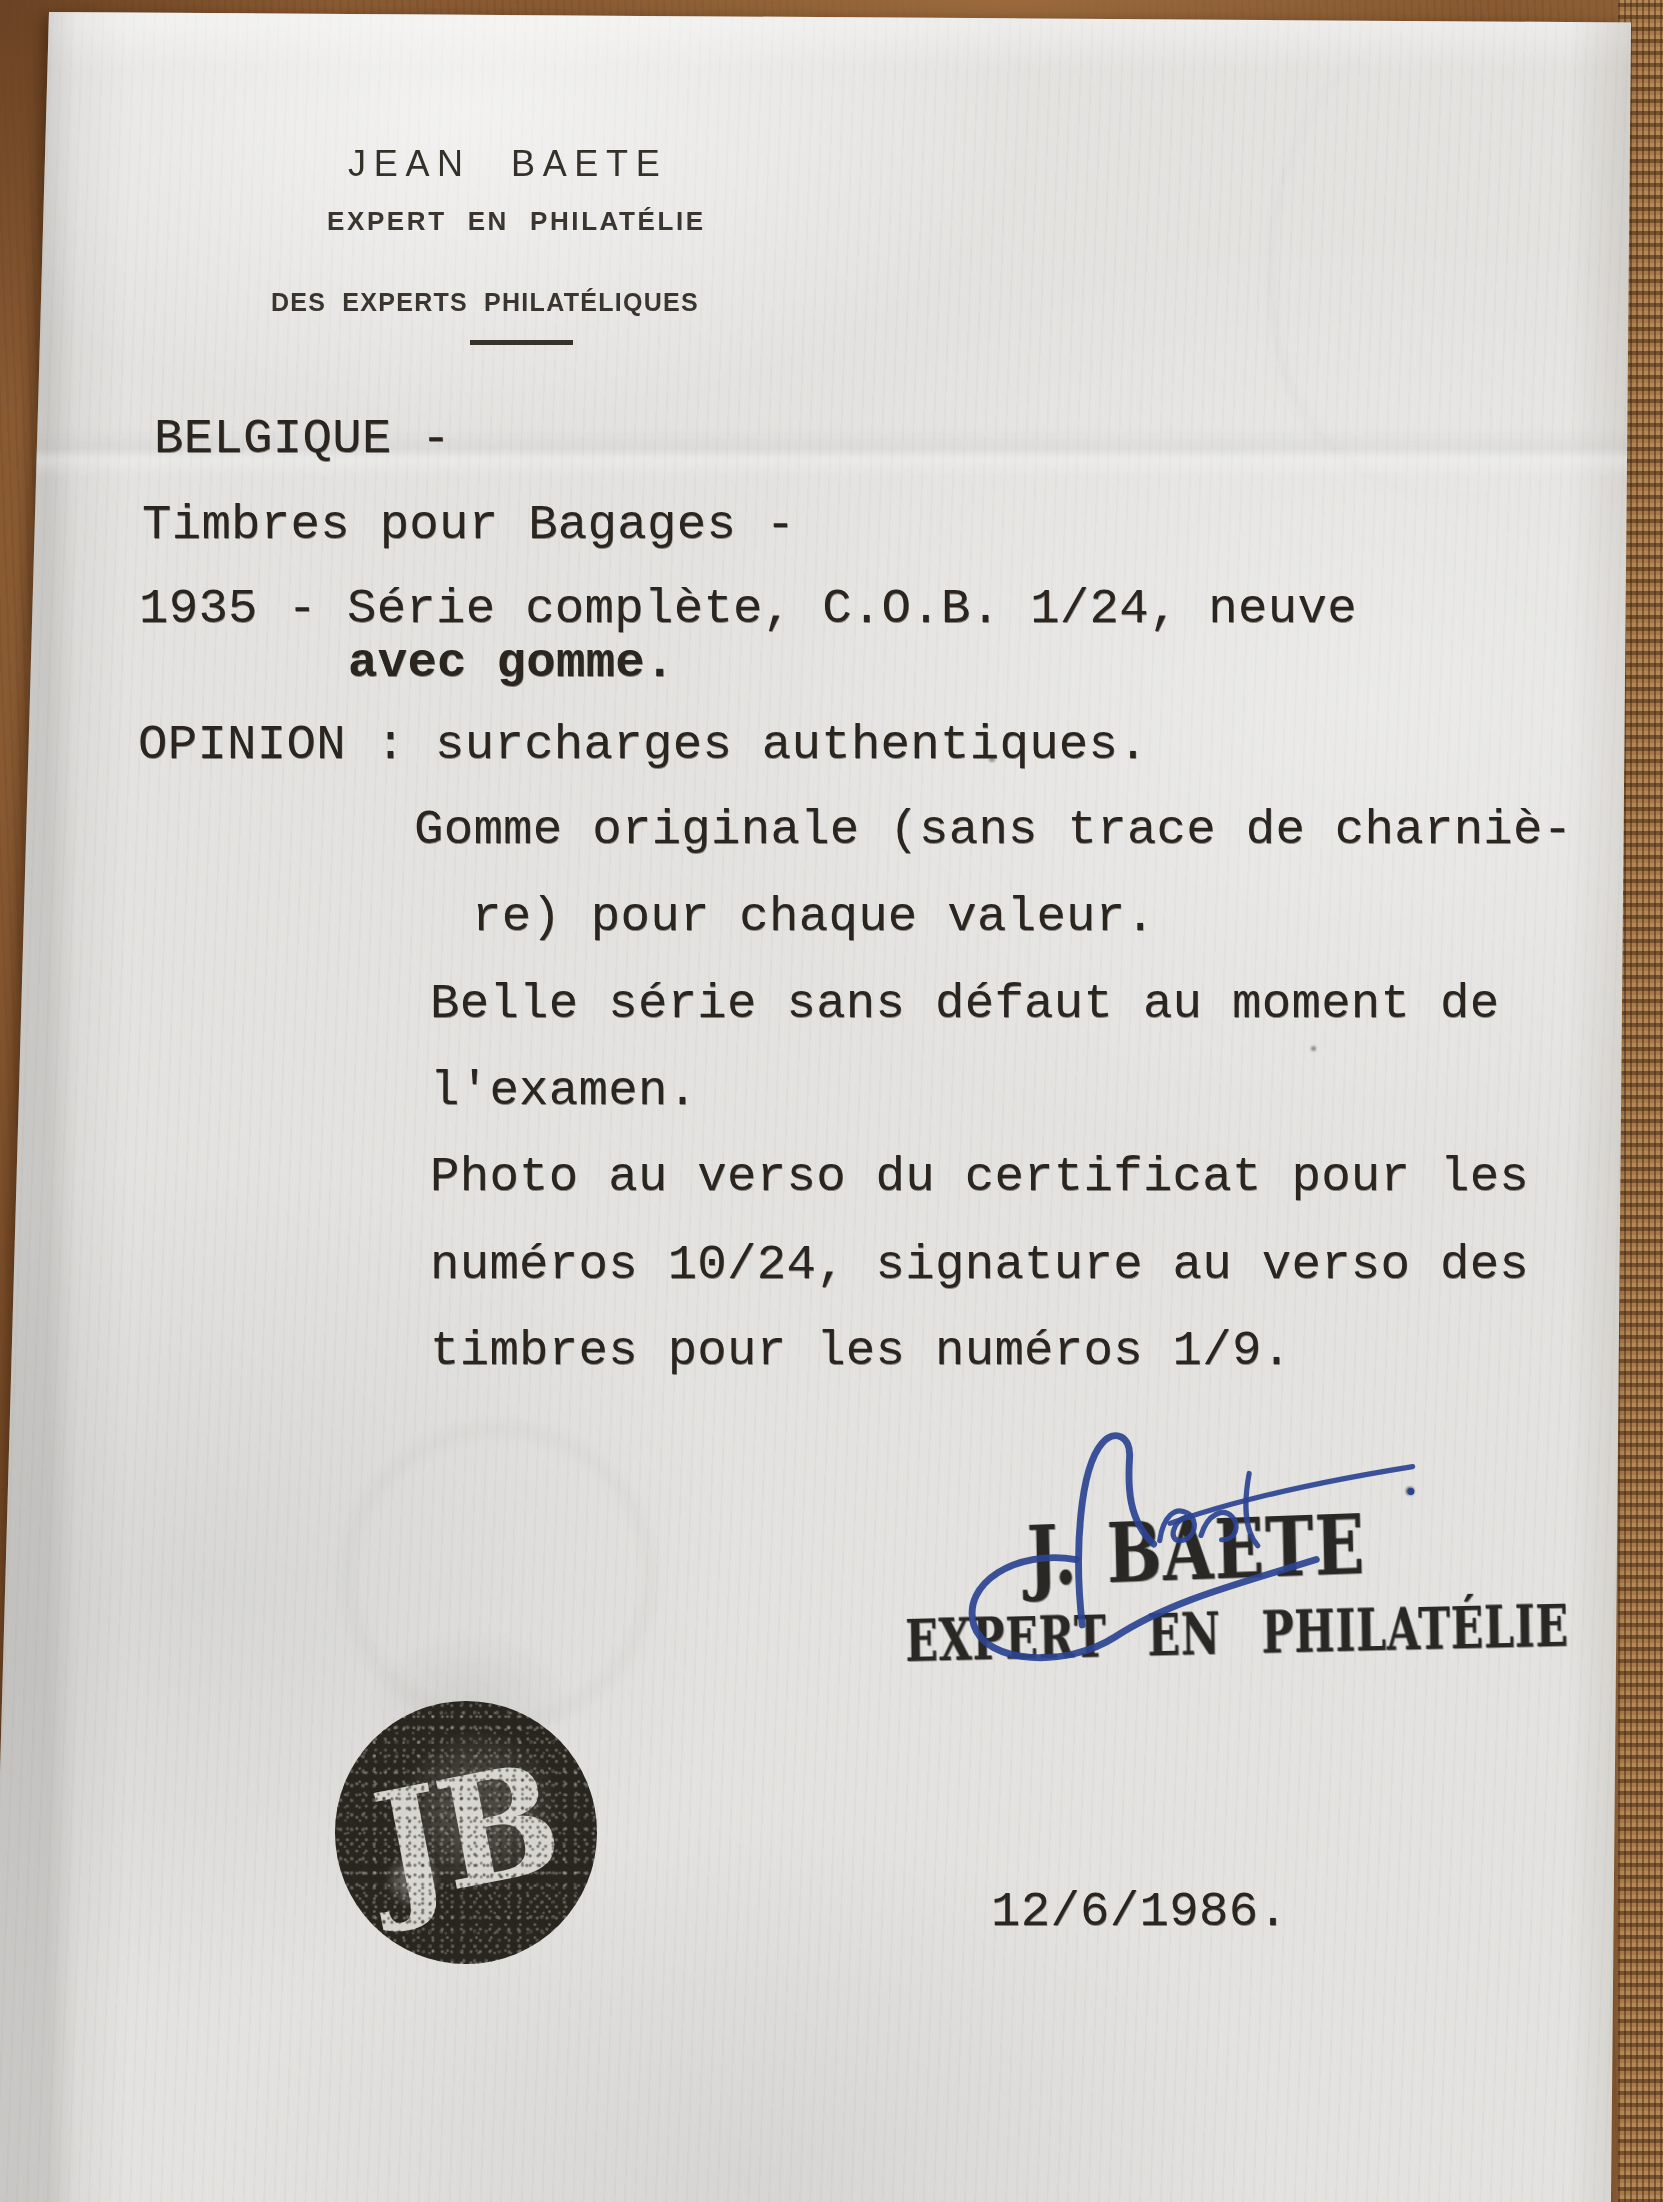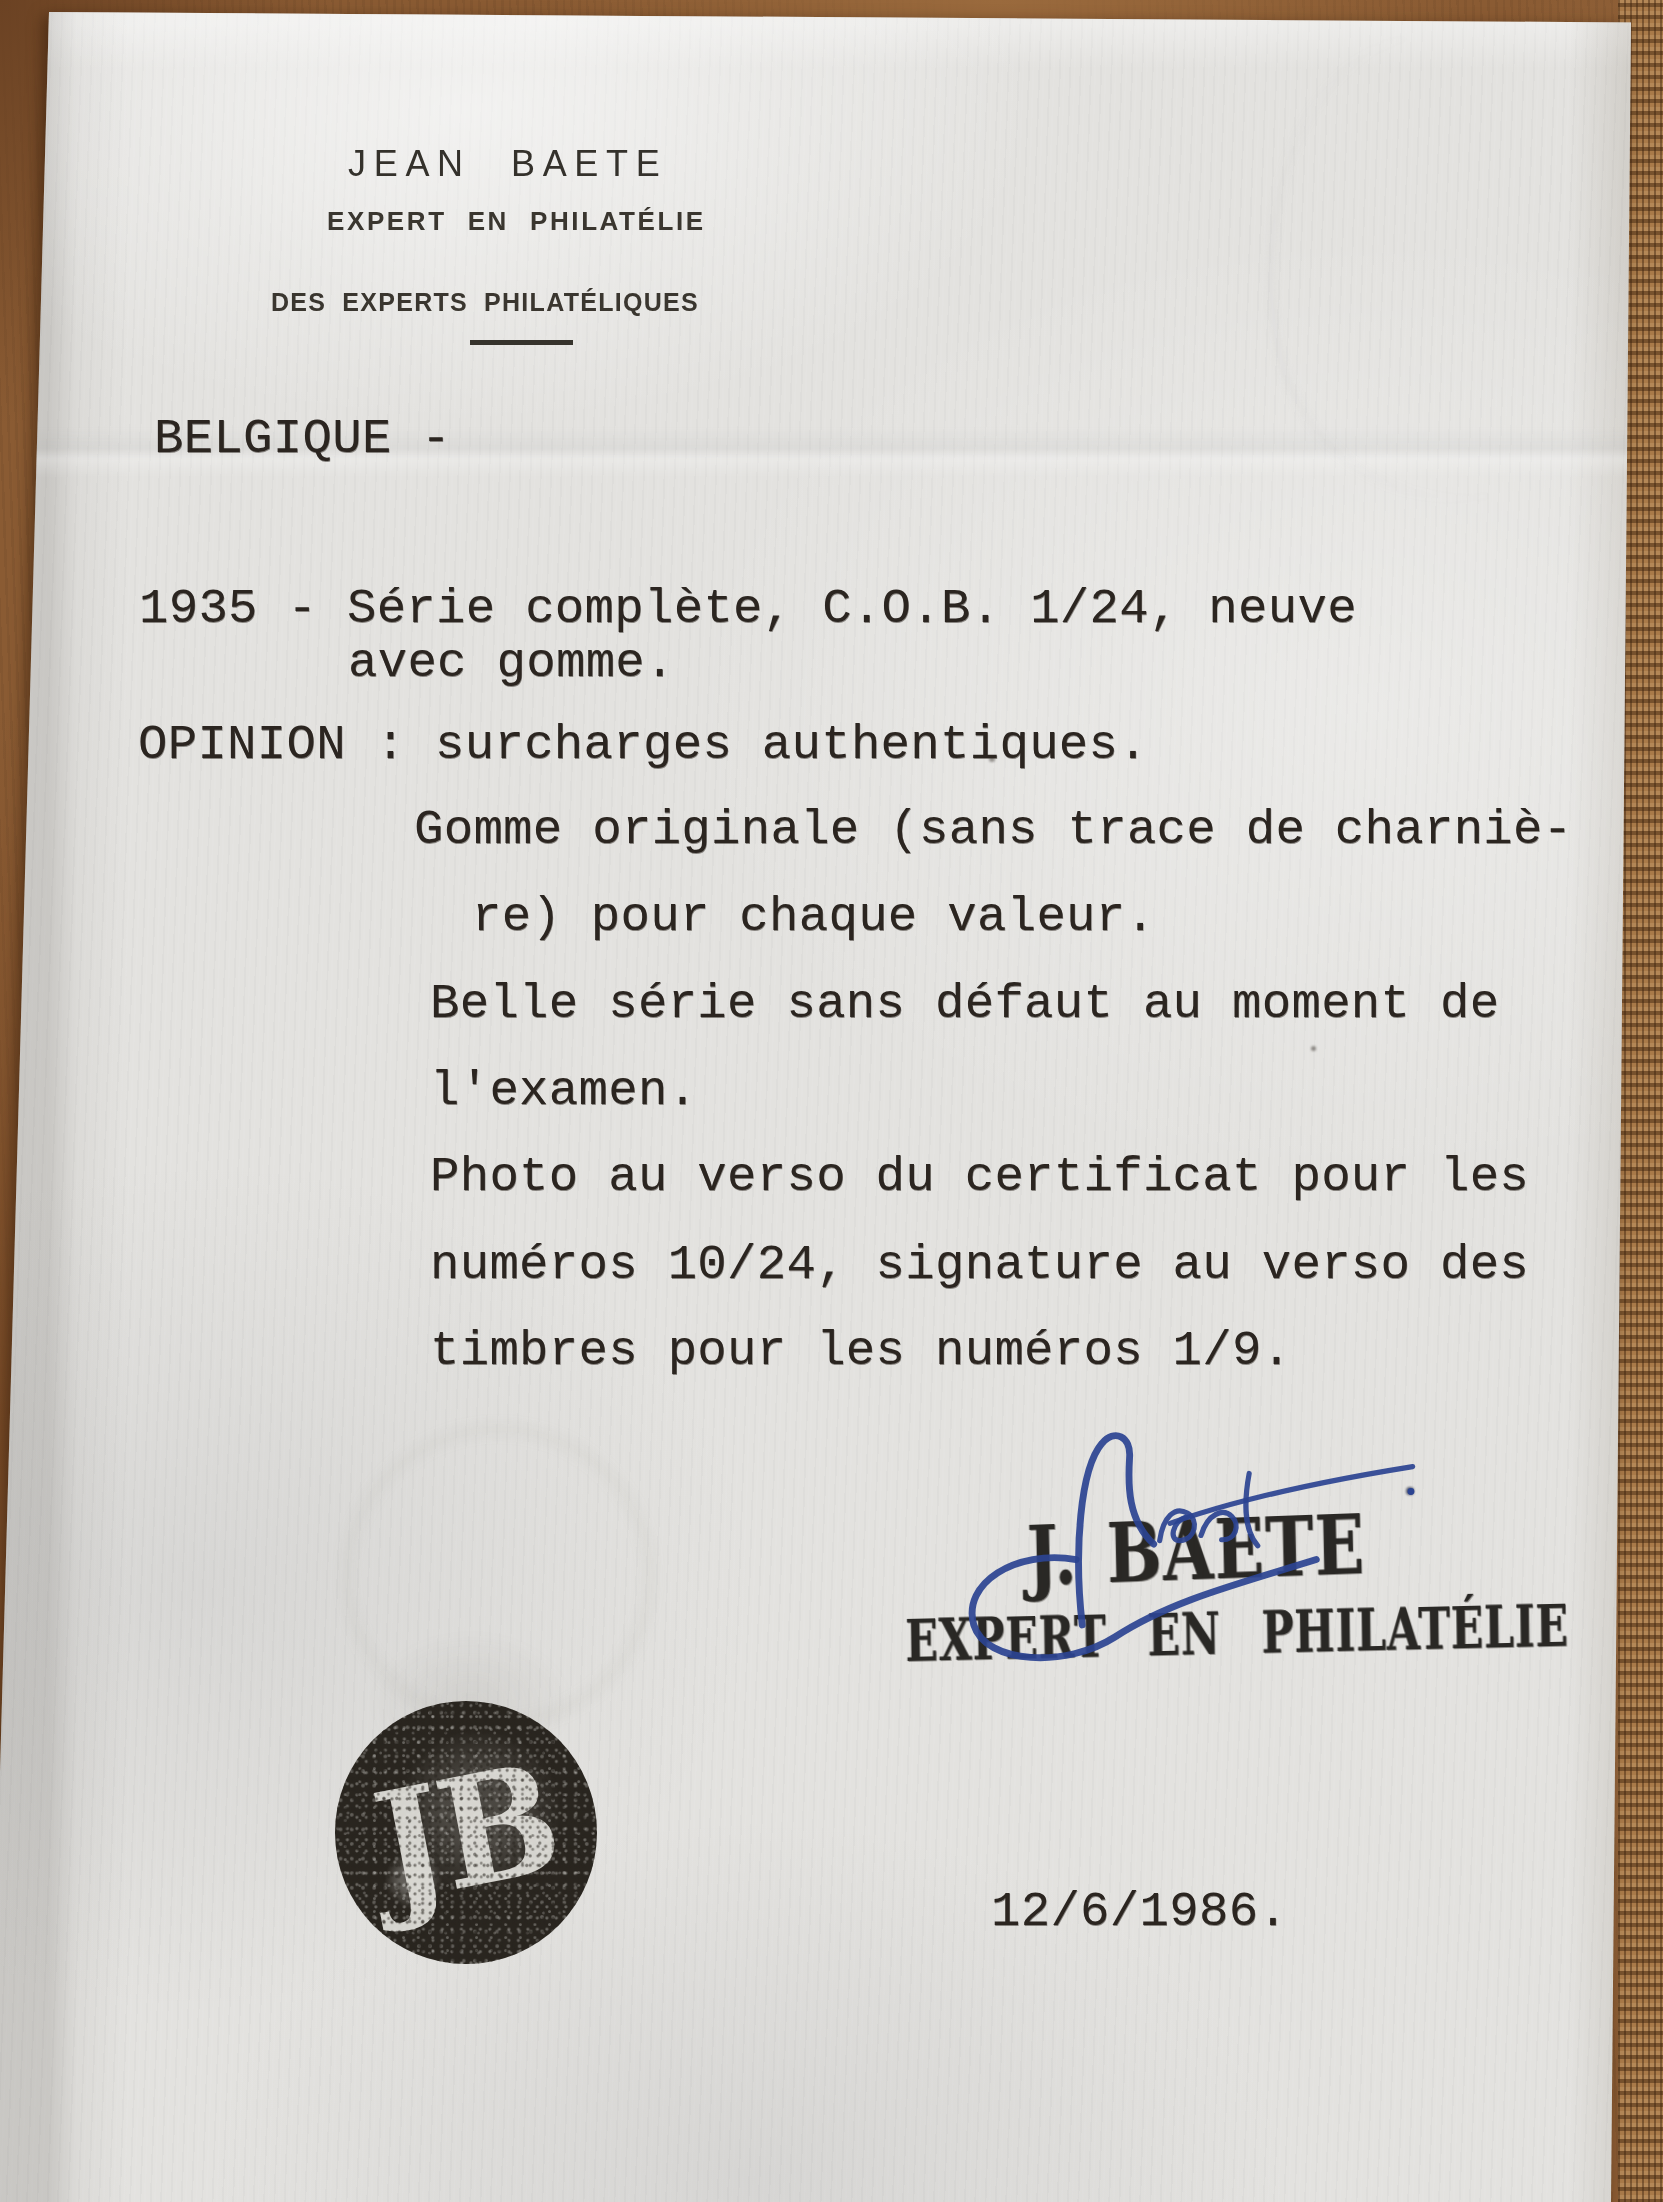--- a/index.html
+++ b/index.html
@@ -72,21 +72,21 @@
     position:absolute;white-space:pre;
     font-family:"Liberation Mono","DejaVu Sans Mono",monospace;
     font-size:49px;line-height:52px;color:#2b2520;
     letter-spacing:0.3px;
     text-shadow:0.5px 0.7px 0.6px rgba(43,37,32,.5);
     filter:blur(0.3px);
   }
   .l0{left:142px;top:413px;margin-left:12px;}
   .l1{left:142px;top:499px;}
   .l2{left:139px;top:583px;}
-  .l3{left:348px;top:637px;}
+  .l3{left:348px;top:637px;font-weight:bold;}
   .l4{left:138px;top:719px;}
   .l5{left:414px;top:804px;}
   .l6{left:430px;top:891px;margin-left:42px;}
   .l7{left:430px;top:978px;}
   .l8{left:430px;top:1065px;}
   .l9{left:430px;top:1151px;}
   .l10{left:430px;top:1239px;}
   .l11{left:430px;top:1325px;}
   .date{left:991px;top:1886px;}
 
@@ -149,20 +149,21 @@
     <div class="speck-1"></div>
     <div class="speck-2"></div>
     <div class="speck-3"></div>
 
     <div class="lh lh-name">JEAN BAETE</div>
     <div class="lh lh-title">EXPERT EN PHILATÉLIE</div>
     <div class="lh lh-m2">DES EXPERTS PHILATÉLIQUES</div>
     <div class="lh-divider"></div>
 
     <div class="typed l0">BELGIQUE -</div>
+    <div class="typed l1">Timbres pour Bagages -</div>
     <div class="typed l2">1935 - Série complète, C.O.B. 1/24, neuve</div>
     <div class="typed l3">avec gomme.</div>
     <div class="typed l4">OPINION : surcharges authentiques.</div>
     <div class="typed l5">Gomme originale (sans trace de charniè-</div>
     <div class="typed l6">re) pour chaque valeur.</div>
     <div class="typed l7">Belle série sans défaut au moment de</div>
     <div class="typed l8">l'examen.</div>
     <div class="typed l9">Photo au verso du certificat pour les</div>
     <div class="typed l10">numéros 10/24, signature au verso des</div>
     <div class="typed l11">timbres pour les numéros 1/9.</div>

